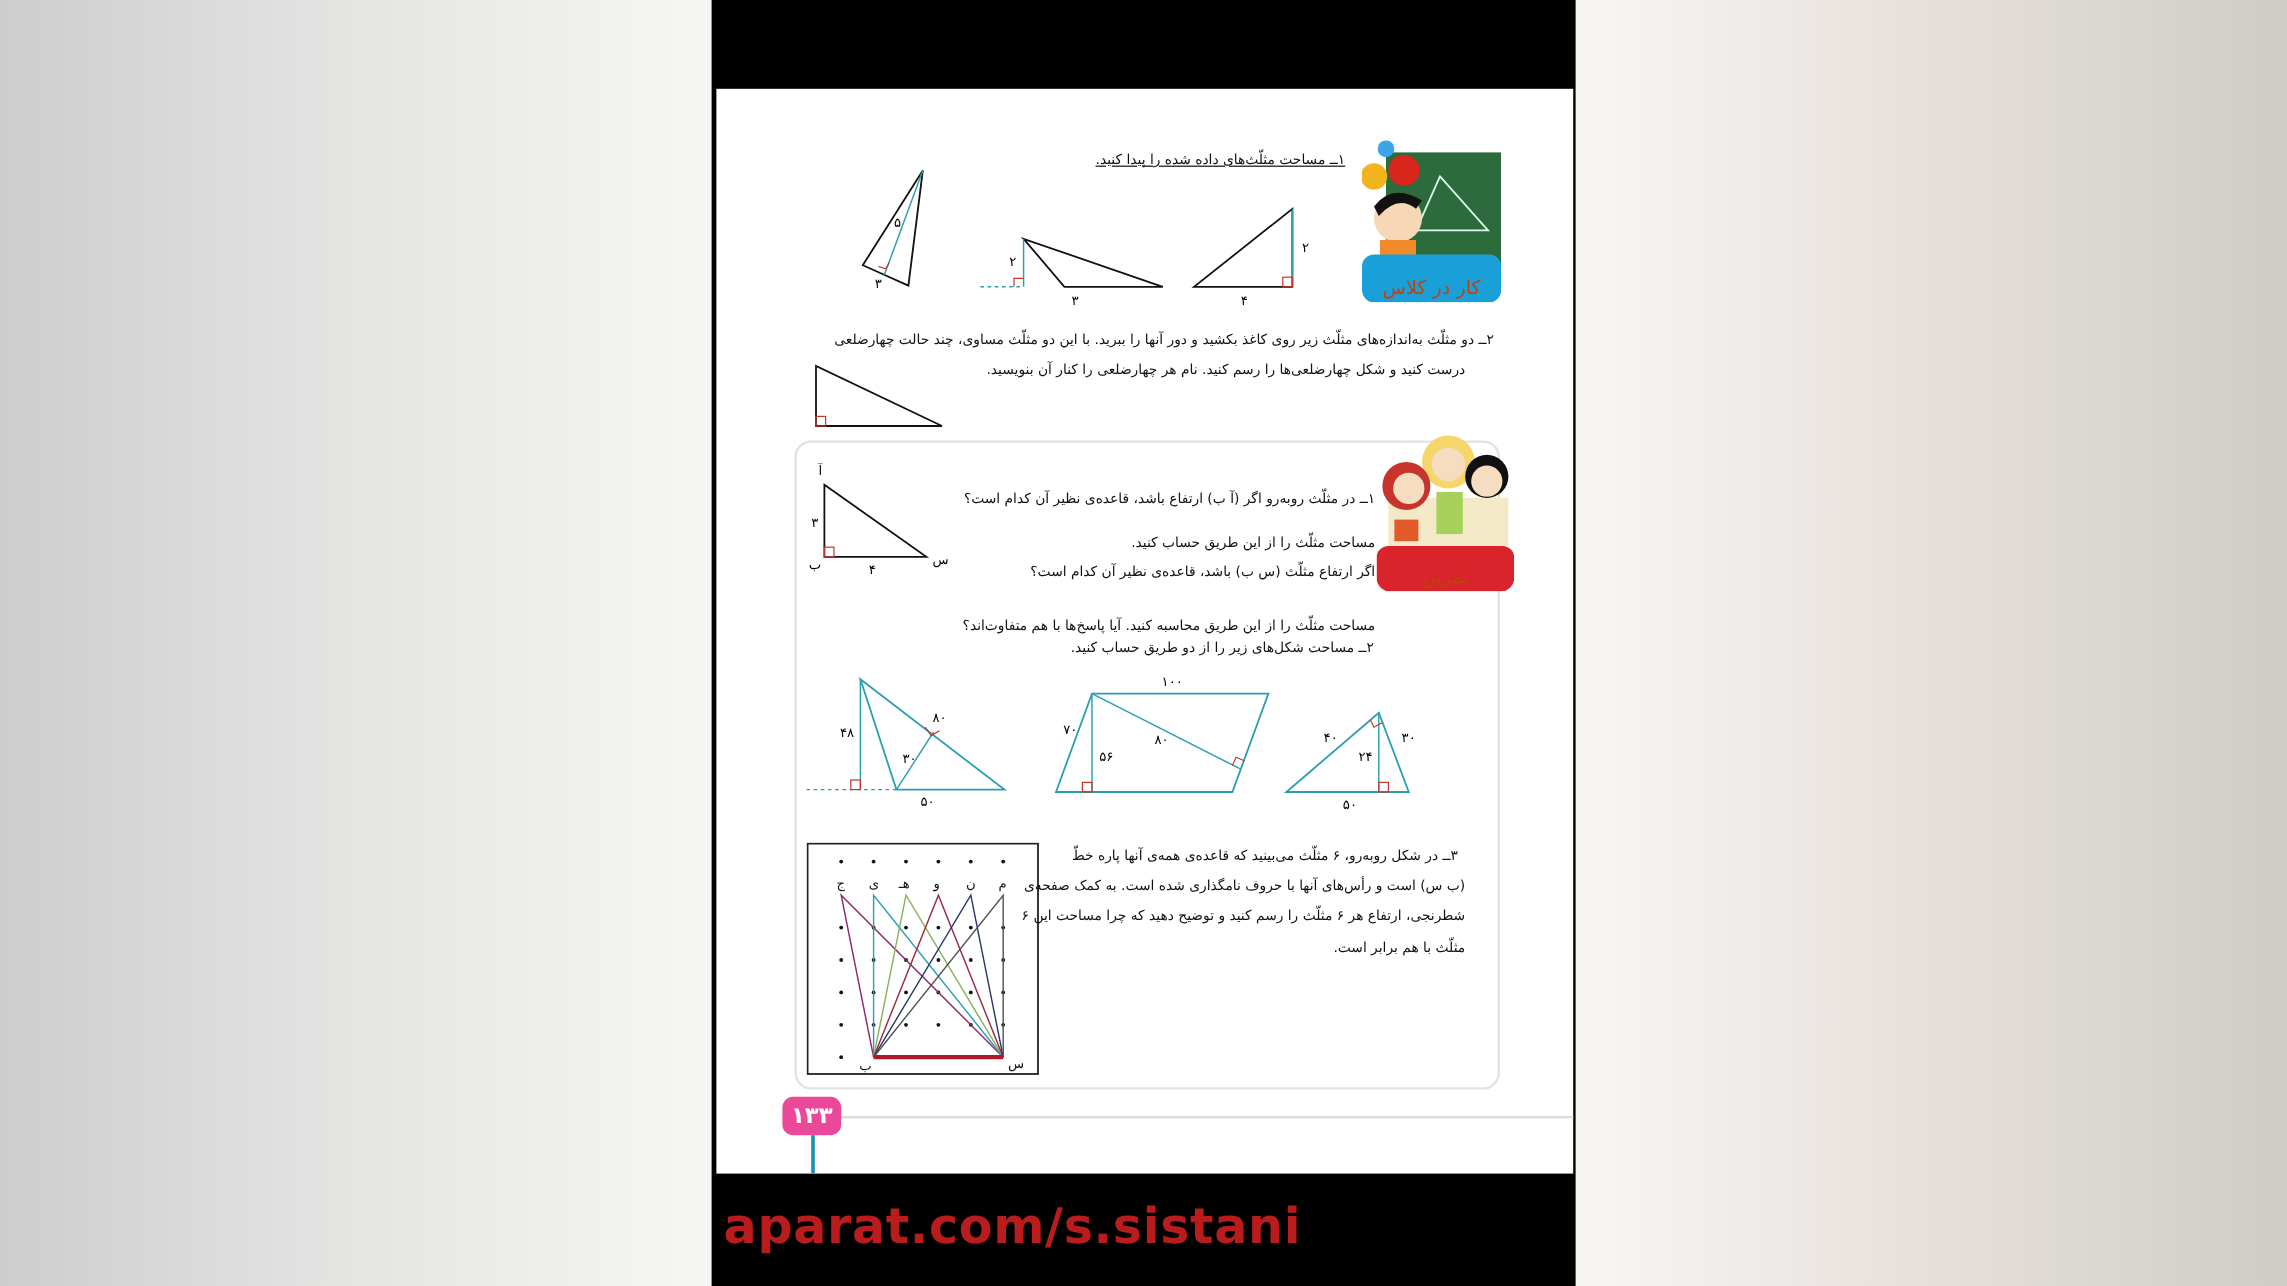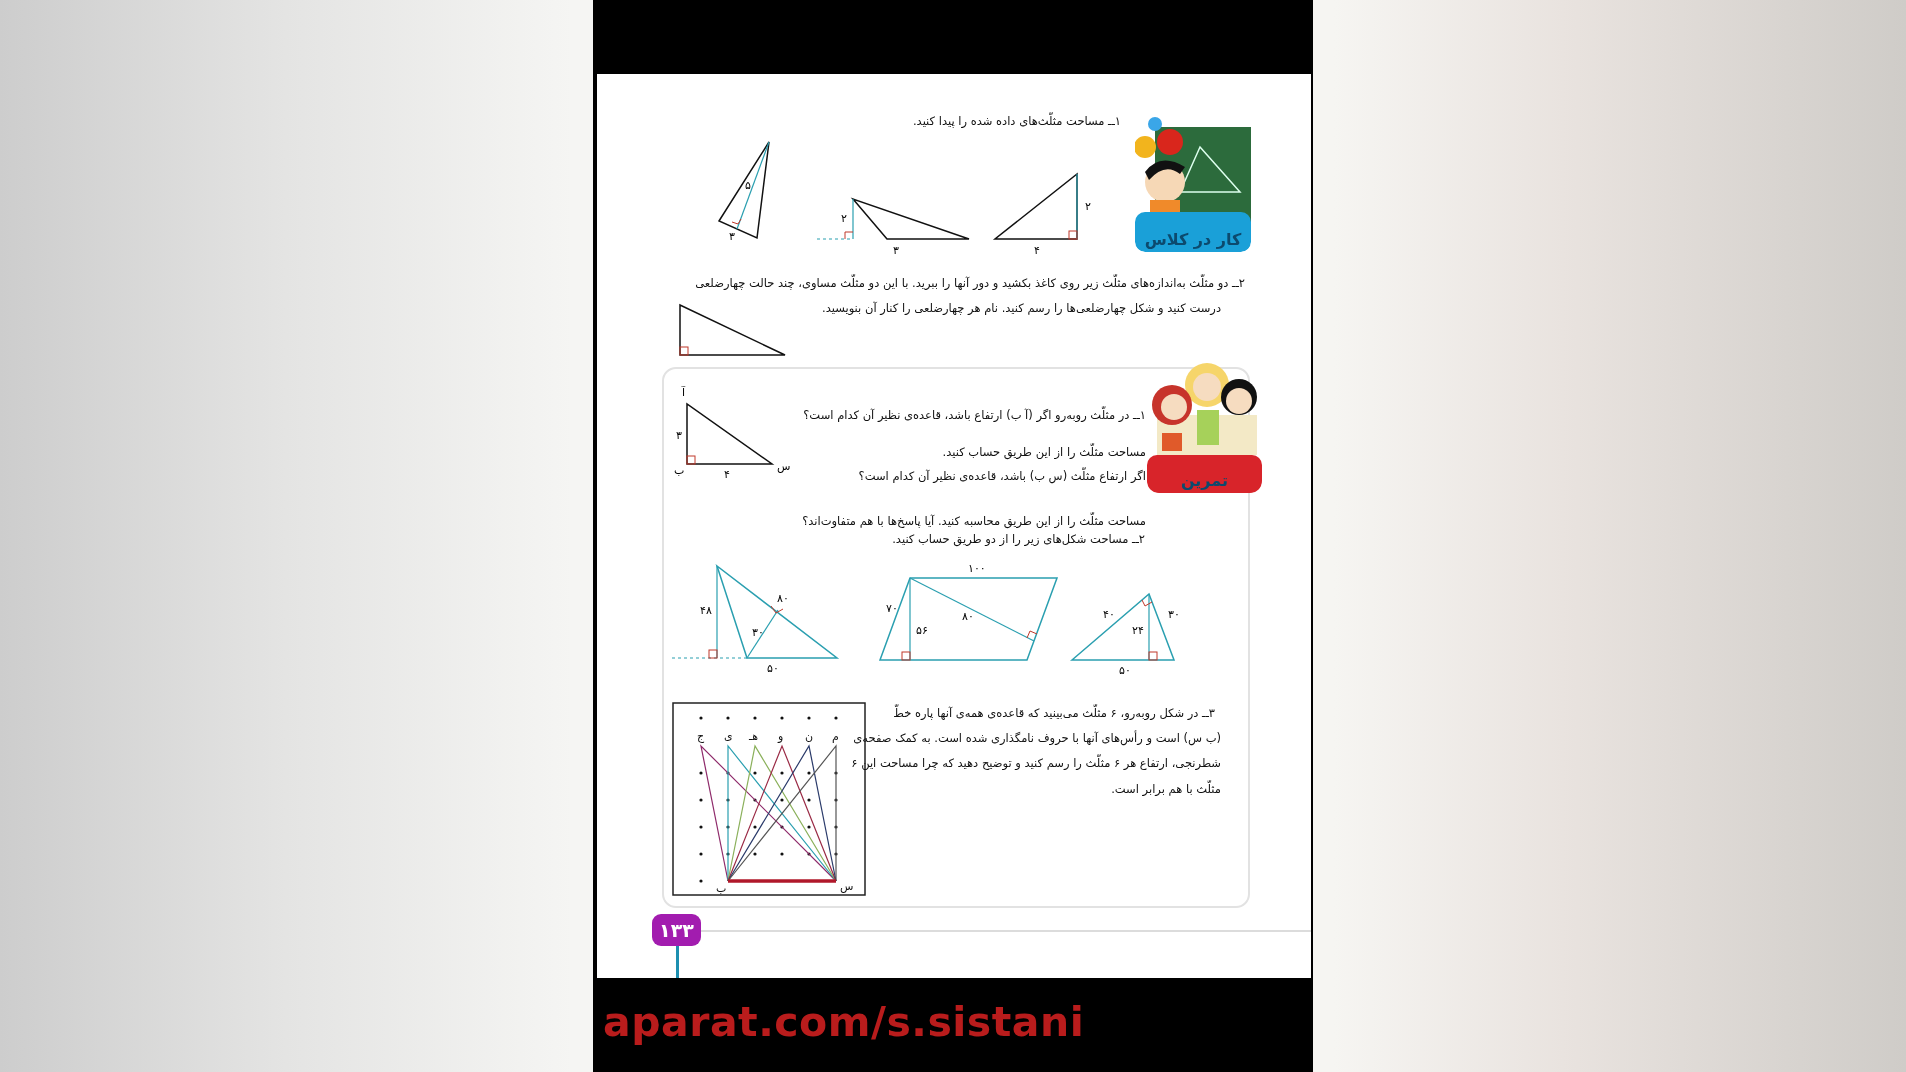--- a/index.html
+++ b/index.html
@@ -5,26 +5,26 @@
   html,body{margin:0;padding:0;}
   body{width:1906px;height:1072px;position:relative;overflow:hidden;
     background:linear-gradient(90deg,#cdcdcd 0%,#e4e4e3 15%,#f5f5f3 30%,#f6f5f2 70%,#e9e3df 82%,#cfccc8 100%);
     font-family:"DejaVu Sans",sans-serif;}
   .frame{position:absolute;left:593px;top:0;width:720px;height:1072px;background:#000;}
   .page{position:absolute;left:597px;top:74px;width:714px;height:904px;background:#fff;}
   .abs{position:absolute;}
   .rtl{direction:rtl;text-align:right;unicode-bidi:plaintext;}
   .txt{font-family:"DejaVu Sans",sans-serif;font-size:11.5px;color:#111;white-space:nowrap;}
   .badge{position:absolute;border-radius:10px;overflow:hidden;}
-  .badge .bar{position:absolute;left:0;right:0;bottom:0;height:26px;color:#0c4a6e;font-weight:bold;
+  .badge .bar{position:absolute;left:0;right:0;bottom:0;height:26px;color:#c2410c;font-weight:normal;
     font-size:16px;display:flex;align-items:center;justify-content:center;direction:rtl;}
   .tamrin-box{position:absolute;left:65px;top:293px;width:584px;height:537px;border:2px solid #e2e2e2;border-radius:14px;}
   .watermark{position:absolute;left:603px;top:998px;font-family:"DejaVu Sans",sans-serif;font-weight:bold;
     font-size:41px;color:#b91c1c;letter-spacing:0.5px;}
-  .pagenum{position:absolute;left:55px;top:840px;width:49px;height:32px;background:#a21caf;border-radius:9px;
+  .pagenum{position:absolute;left:55px;top:840px;width:49px;height:32px;background:#ec4899;border-radius:9px;
     color:#fff;font-size:19px;font-weight:bold;display:flex;align-items:center;justify-content:center;}
   svg text{font-family:"DejaVu Sans",sans-serif;}
 </style>
 </head>
 <body>
 
 <div class="frame"></div>
 
 <div class="page">
 
@@ -36,21 +36,21 @@
       <circle cx="35" cy="30" r="13" fill="#d9261c"></circle>
       <circle cx="10" cy="35" r="11" fill="#f2b41d"></circle>
       <circle cx="30" cy="70" r="20" fill="#f6d8b6"></circle>
       <path d="M10 60 Q25 40 50 55 L45 62 Q30 50 14 68 Z" fill="#111"></path>
       <rect x="15" y="88" width="30" height="20" fill="#f08a2a"></rect>
       <rect x="0" y="100" width="116" height="40" rx="10" fill="#1aa0d8"></rect>
     </svg>
     <div class="bar">کار در کلاس</div>
   </div>
 
-  <div class="abs rtl txt" style="right:190px;top:40px;">۱ــ مساحت مثلّث‌های داده شده را پیدا کنید.</div>
+  <div class="abs rtl txt" style="right:190px;top:52px;text-decoration:underline;">۱ــ مساحت مثلّث‌های داده شده را پیدا کنید.</div>
 
   <svg class="abs" style="left:80px;top:60px;" width="440" height="125">
 
     <polygon points="92,8 42,87 80,104" fill="none" stroke="#111" stroke-width="1.5"></polygon>
     <line x1="92" y1="8" x2="60" y2="95" stroke="#2a9fb0" stroke-width="1.2"></line>
     <polyline points="55,88 61,90 64,85" fill="none" stroke="#c0392b" stroke-width="1"></polyline>
     <text x="68" y="55" font-size="11">۵</text>
     <text x="52" y="106" font-size="11">۳</text>
 
     <line x1="140" y1="105" x2="175" y2="105" stroke="#2a9fb0" stroke-width="1.2" stroke-dasharray="3,3"></line>

